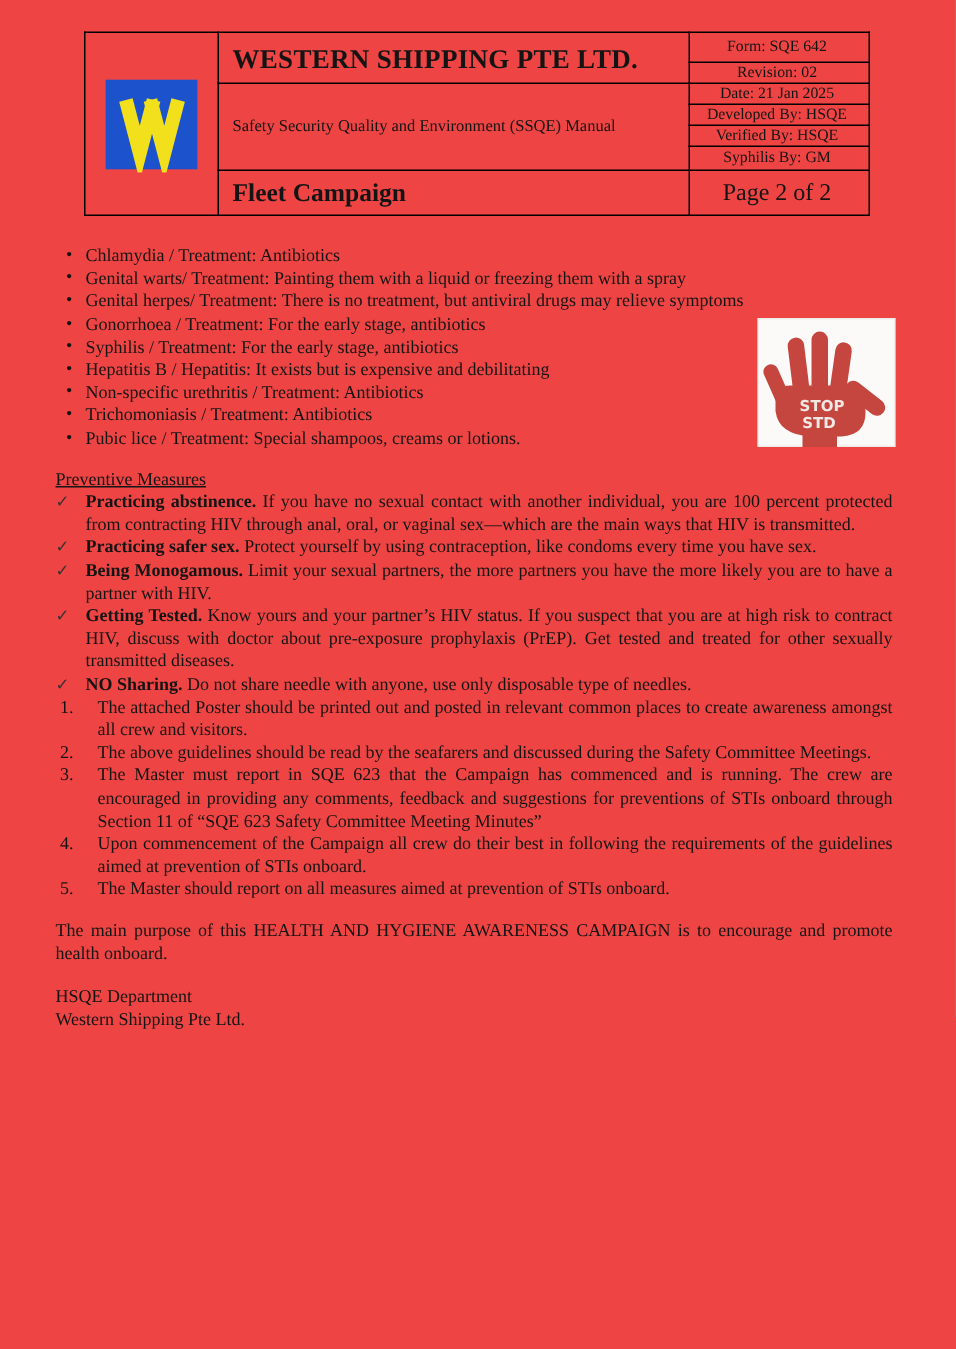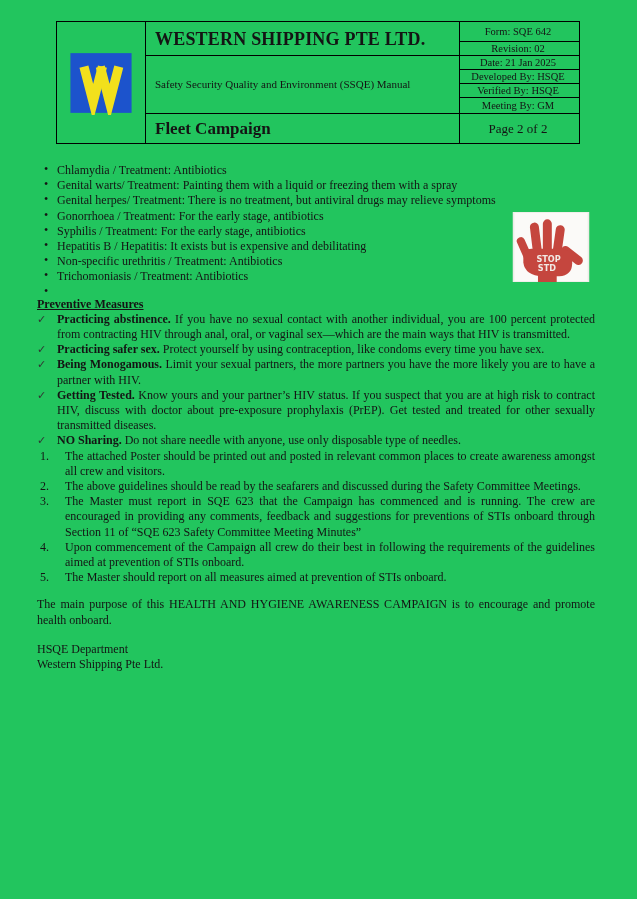--- a/index.html
+++ b/index.html
@@ -1,19 +1,19 @@
 <!DOCTYPE html>
 <html><head>
 <meta charset="utf-8">
 <style>
   html,body{margin:0;padding:0;background:#888;}
   .page{
     position:relative;
     width:637px;height:899px;
-    background:#22c55e;
+    background:#ef4444;
     font-family:"Liberation Serif","DejaVu Serif",serif;
     color:#141414;
     overflow:hidden;
     margin:0 auto;
   }
 
   
   .header-table{
     position:absolute;left:56px;top:21px;
     width:513px;border-collapse:collapse;table-layout:fixed;
@@ -37,45 +37,45 @@
     font-size:17px;font-weight:bold;
     padding:2px 4px 2px 9px;
   }
   .meta-cell{
     font-size:10.5px;text-align:center;
     padding:1px 5px 1px 2px !important;
     white-space:nowrap;
   }
   .r1{height:20px;} .r2{height:13px;} .r3{height:13px;} .r4{height:13px;}
   .r5{height:14px;} .r6{height:16px;} .r7{height:30px;}
-  .page-cell{font-size:13px;}
+  .page-cell{font-size:16px;}
 
   
   .content{
     position:absolute;left:37px;top:163px;width:558px;
     font-size:12px;line-height:15.2px;
   }
   ul,ol{margin:0;padding:0;list-style:none;}
   .std-list li{position:relative;padding-left:20px;}
   .blt{position:absolute;left:7px;top:-1px;}
-  .sec-heading{font-weight:bold;margin-top:12px;}
+  .sec-heading{font-weight:normal;margin-top:12px;}
   .sec-heading .u{text-decoration:underline;}
   .check-list li{position:relative;padding-left:20px;text-align:justify;}
   .chk{
     position:absolute;left:0;top:0;
     font-family:"DejaVu Sans",sans-serif;font-size:11px;color:#333;
   }
   .num-list li{position:relative;padding-left:28px;text-align:justify;}
   .num{position:absolute;left:3px;}
   .para{margin:12px 0 0;text-align:justify;}
   .signoff{margin-top:14px;}
 
   
   .hand-photo{
-    position:absolute;left:505px;top:212px;width:92px;height:70px;
+    position:absolute;left:505px;top:212px;width:92px;height:86px;
   }
   .hand-photo svg{display:block;width:100%;height:100%;}
 </style>
 </head>
 <body>
 
 <div class="page">
 
   <table class="header-table">
     <tbody>
@@ -101,21 +101,21 @@
       </td>
       <td class="meta-cell">Date: 21 Jan 2025</td>
     </tr>
     <tr class="r4">
       <td class="meta-cell">Developed By: HSQE</td>
     </tr>
     <tr class="r5">
       <td class="meta-cell">Verified By: HSQE</td>
     </tr>
     <tr class="r6">
-      <td class="meta-cell">Meeting By: GM</td>
+      <td class="meta-cell">Syphilis By: GM</td>
     </tr>
     <tr class="r7">
       <td class="section-cell">
         <div>Fleet Campaign</div>
       </td>
       <td class="meta-cell page-cell">Page 2 of 2</td>
     </tr>
   </tbody>
     </table>
 
@@ -141,21 +141,21 @@
 
     <ul class="std-list">
       <li><span class="blt">•</span><span>Chlamydia / Treatment: Antibiotics</span></li>
       <li><span class="blt">•</span><span>Genital warts/ Treatment: Painting them with a liquid or freezing them with a spray</span></li>
       <li><span class="blt">•</span><span>Genital herpes/ Treatment: There is no treatment, but antiviral drugs may relieve symptoms</span></li>
       <li><span class="blt">•</span><span>Gonorrhoea / Treatment: For the early stage, antibiotics</span></li>
       <li><span class="blt">•</span><span>Syphilis / Treatment: For the early stage, antibiotics</span></li>
       <li><span class="blt">•</span><span>Hepatitis B / Hepatitis: It exists but is expensive and debilitating</span></li>
       <li><span class="blt">•</span><span>Non-specific urethritis / Treatment: Antibiotics</span></li>
       <li><span class="blt">•</span><span>Trichomoniasis / Treatment: Antibiotics</span></li>
-      <li><span class="blt">•</span></li>
+      <li><span class="blt">•</span><span>Pubic lice / Treatment: Special shampoos, creams or lotions.</span></li>
     </ul>
 
     <div class="sec-heading"><span class="u">Preventive Measures</span></div>
 
     <ul class="check-list">
       <li><span class="chk">✓</span><b>Practicing abstinence.</b> <span>If you have no sexual contact with another individual, you are 100 percent protected from contracting HIV through anal, oral, or vaginal sex—which are the main ways that HIV is transmitted.</span></li>
       <li><span class="chk">✓</span><b>Practicing safer sex.</b> <span>Protect yourself by using contraception, like condoms every time you have sex.</span></li>
       <li><span class="chk">✓</span><b>Being Monogamous.</b> <span>Limit your sexual partners, the more partners you have the more likely you are to have a partner with HIV.</span></li>
       <li><span class="chk">✓</span><b>Getting Tested.</b> <span>Know yours and your partner’s HIV status. If you suspect that you are at high risk to contract HIV, discuss with doctor about pre-exposure prophylaxis (PrEP). Get tested and treated for other sexually transmitted diseases.</span></li>
       <li><span class="chk">✓</span><b>NO Sharing.</b> <span>Do not share needle with anyone, use only disposable type of needles.</span></li>

